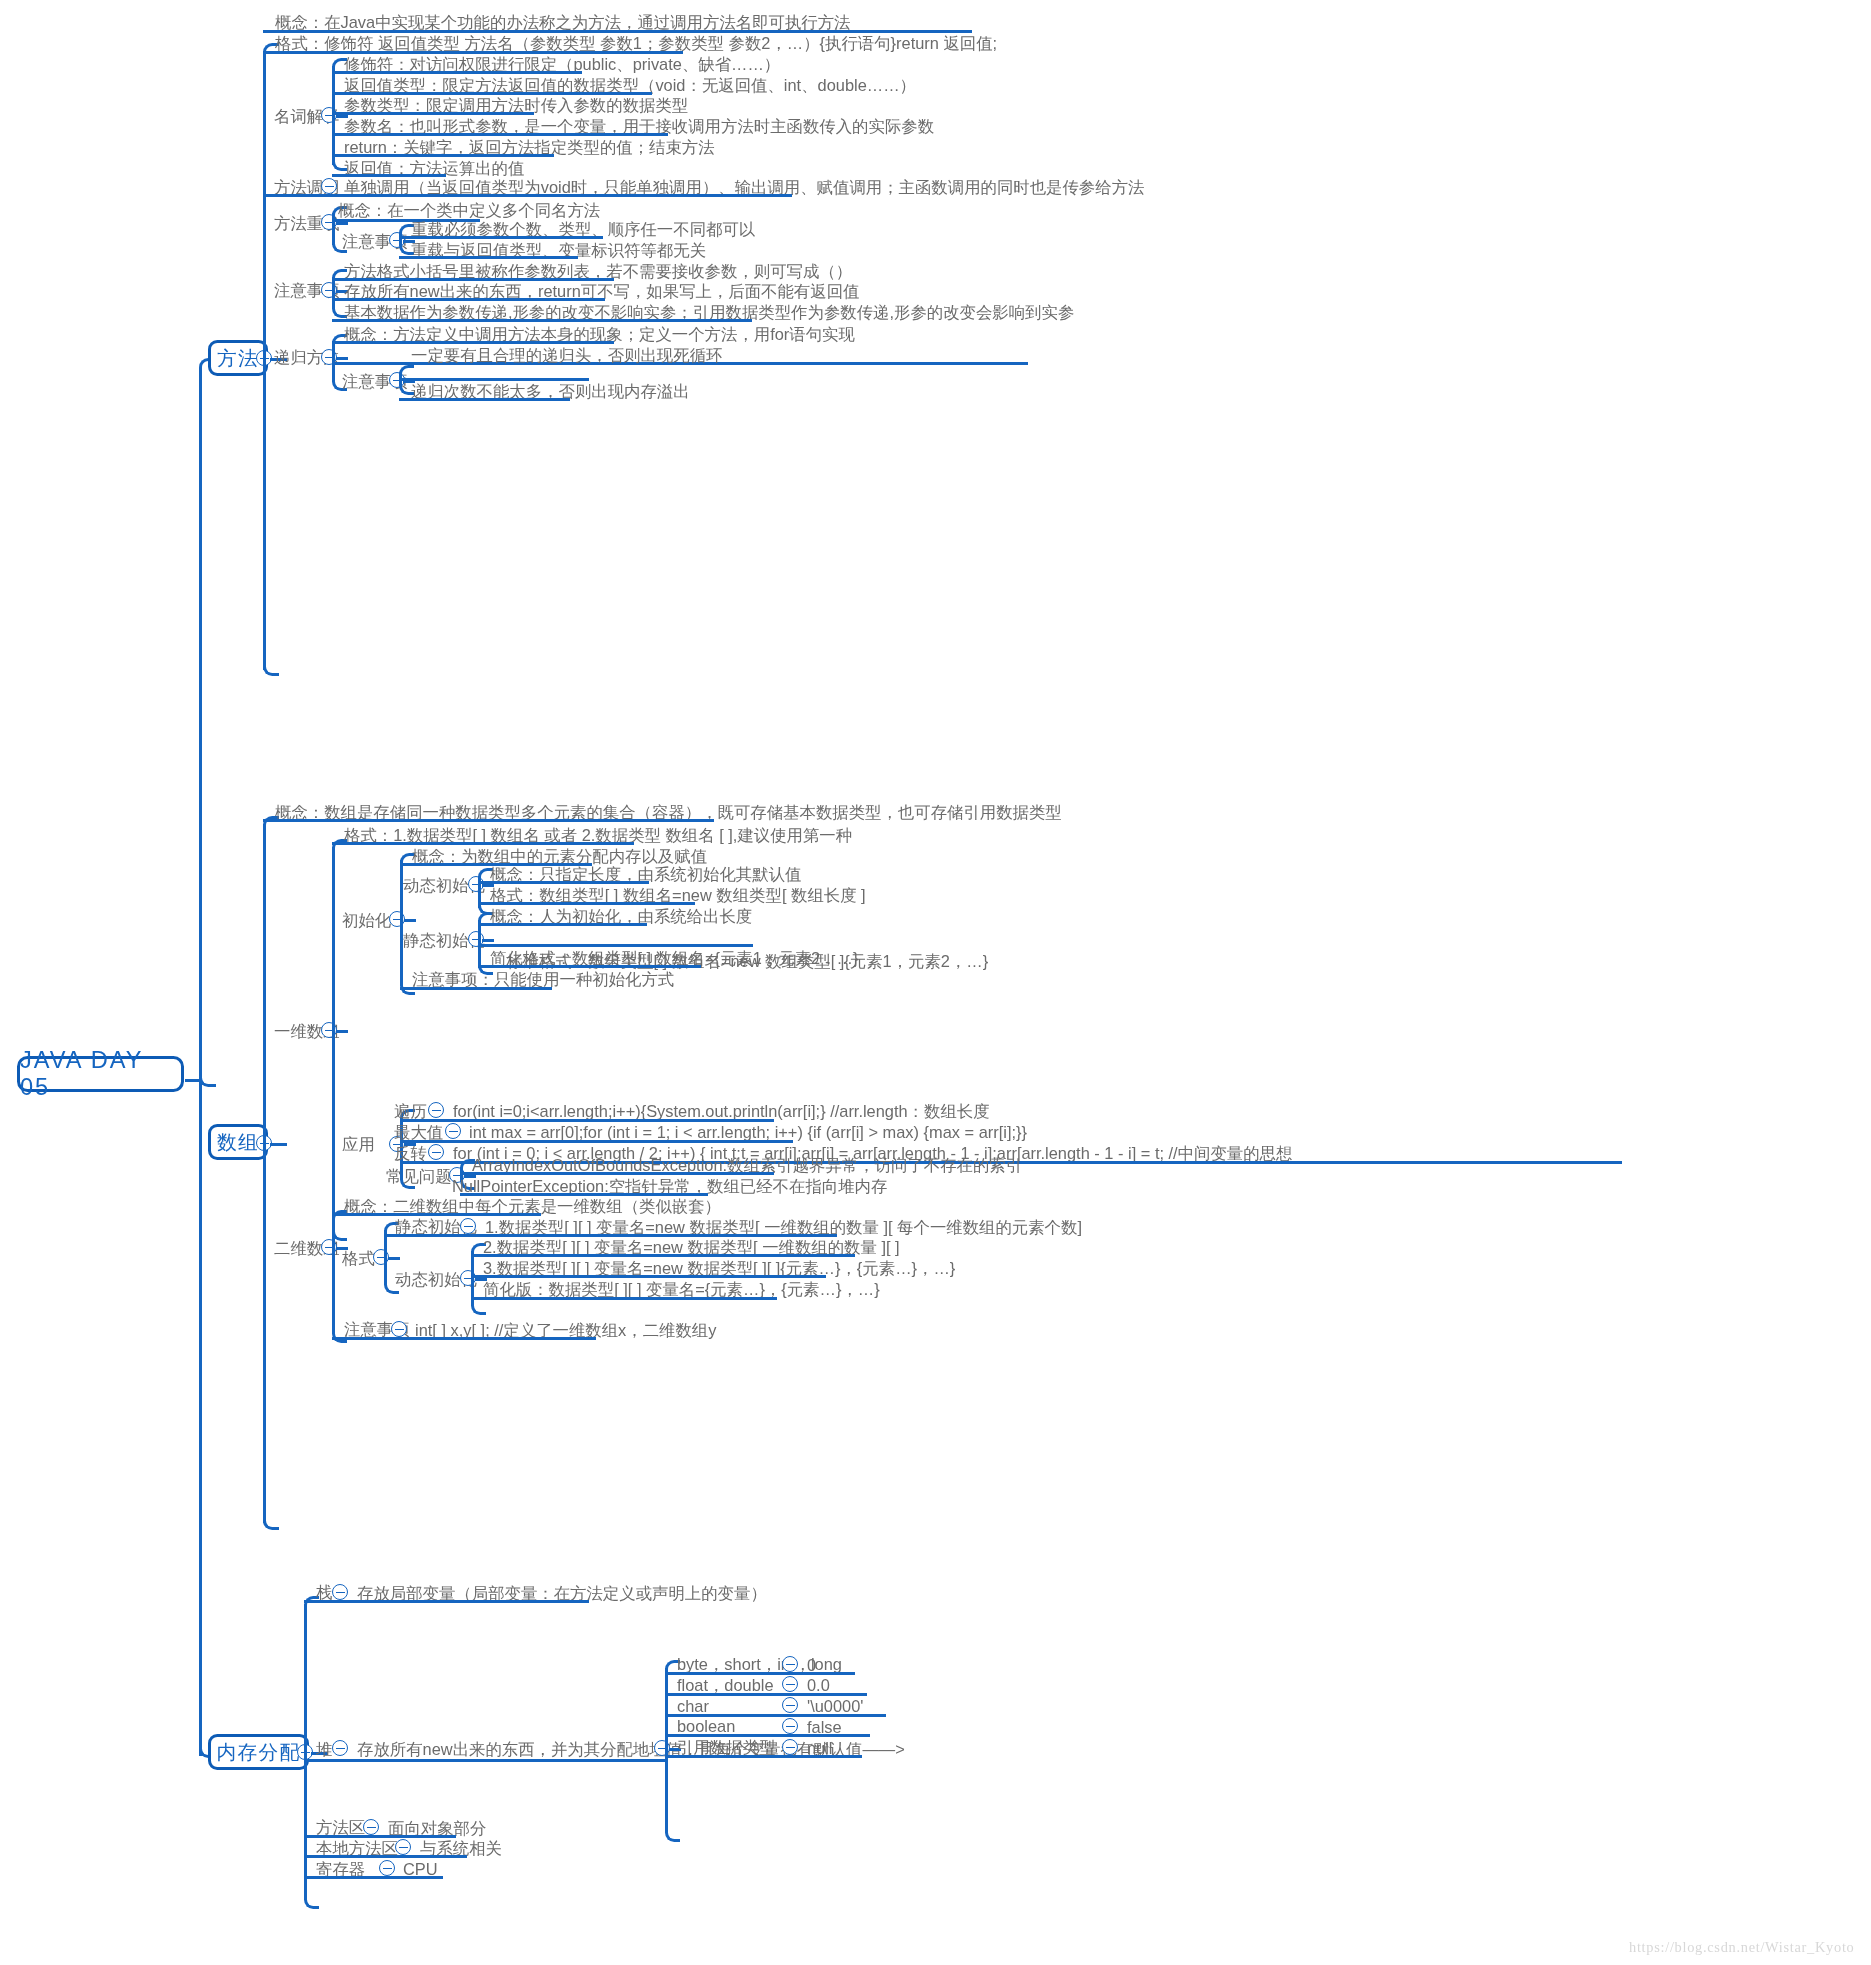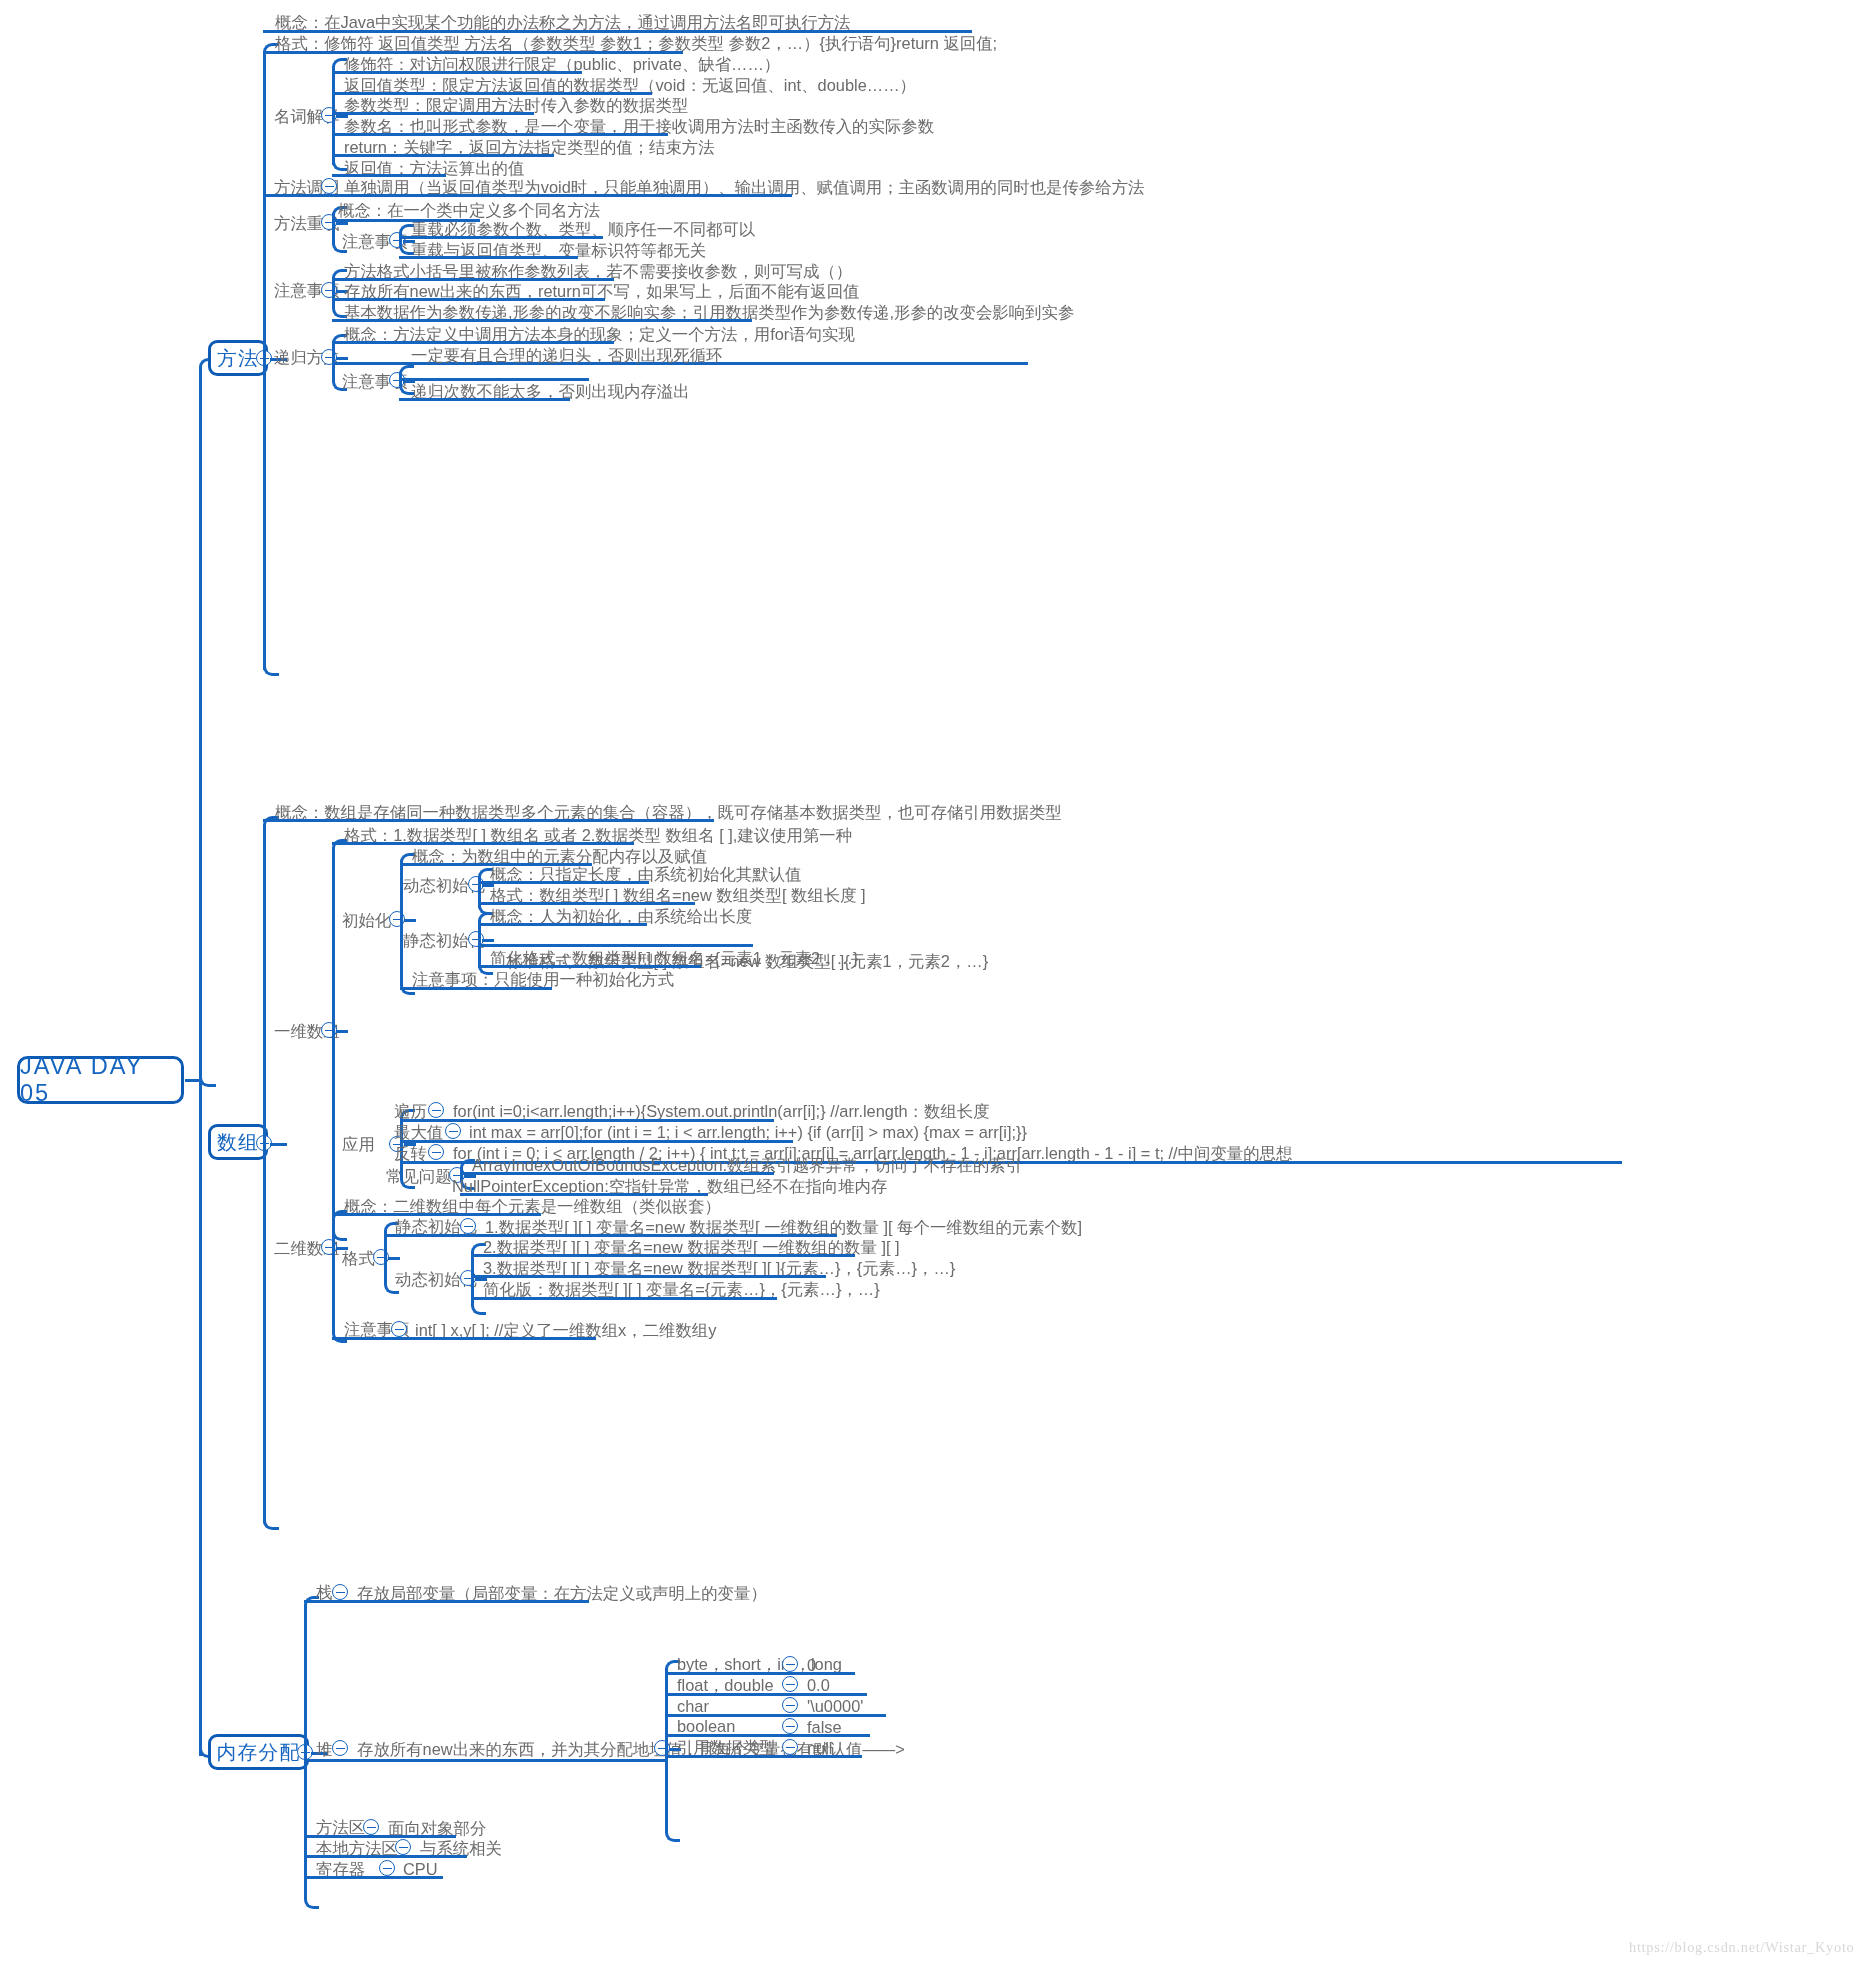--- a/index.html
+++ b/index.html
@@ -41,21 +41,21 @@
     border-top:1.3px solid #1565C0;
   }
   .wm{position:absolute;color:#d8d8d8;font-size:14.4px;letter-spacing:0.7px;
       font-family:"Liberation Serif","DejaVu Serif",serif;}
 </style>
 </head>
 <body>
 
 <div id="map">
 
-  <div class="root" style="left:17px;top:1056px;width:167px;height:48px;font-size:23.6px;">
+  <div class="root" style="left:17px;top:1056px;width:167px;height:36px;font-size:23.6px;">
     <span>JAVA DAY 05</span>
   </div>
 
   <div class="h" style="left:185px;top:1079px;width:15.8px;"></div>
 
   <div class="v" style="left:199px;top:368px;height:716px;"></div>
   <div class="corner tl" style="left:199px;top:358px;width:14.4px;height:13px;"></div>
   <div class="corner bl" style="left:199px;top:1071px;width:14.4px;height:13px;"></div>
   <div class="v" style="left:199px;top:1079px;height:677px;"></div>
   <div class="corner bl" style="left:199px;top:1742px;width:14.4px;height:13px;"></div>

